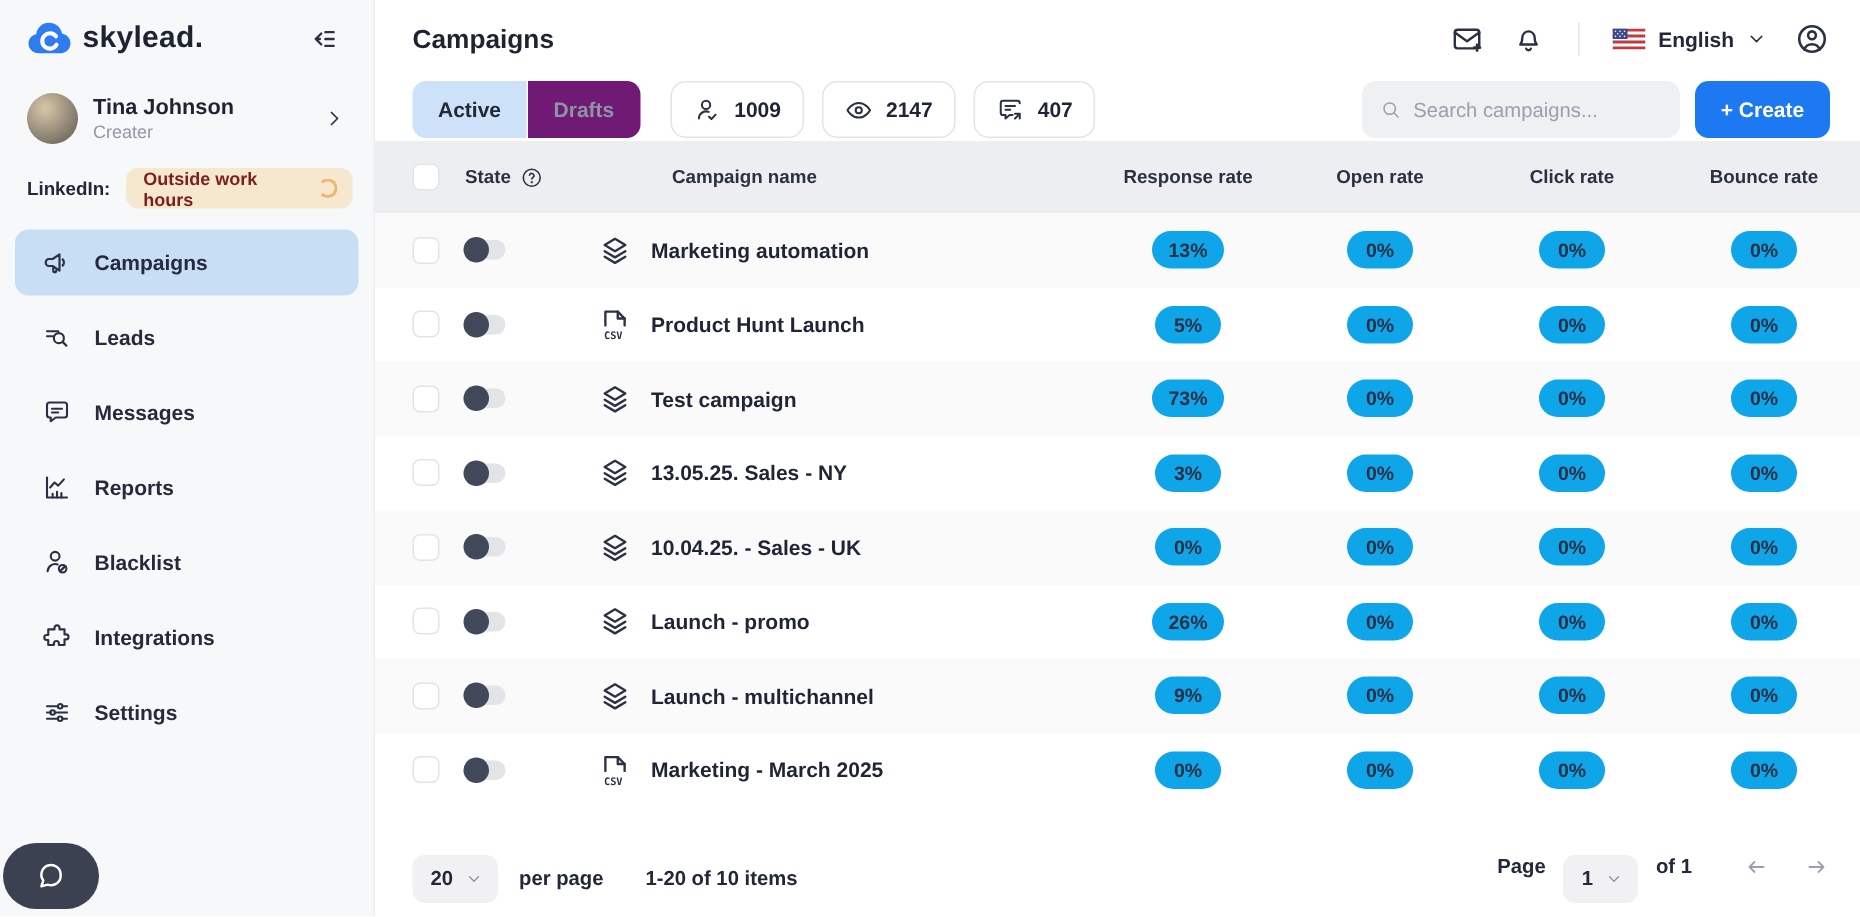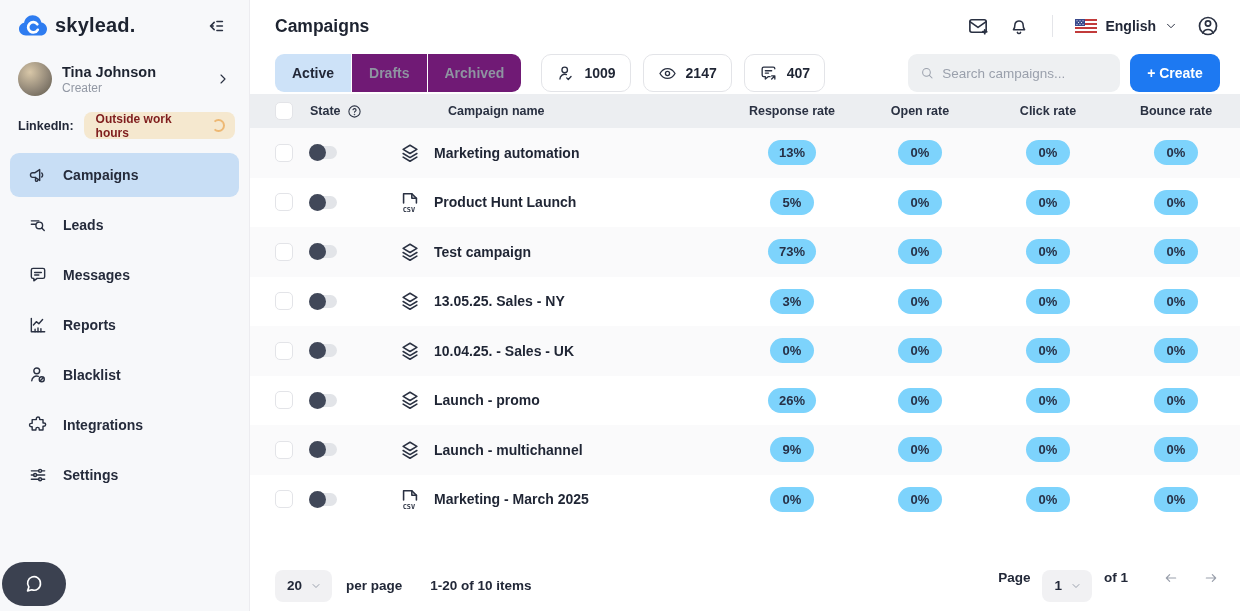--- a/index.html
+++ b/index.html
@@ -49,38 +49,38 @@
   .stats { display:flex; gap:12px; margin-left:6px; }
   .stat-pill { height:38px; background:#fff; border:1px solid #e3e4e8; border-radius:10px; display:flex; align-items:center; gap:9px; padding:0 14px; cursor:pointer; }
   .stat-val { font-size:14px; font-weight:700; color:#1f2534; }
   .toolbar-right { margin-left:auto; display:flex; gap:10px; align-items:center; }
   .search-box { width:212px; height:38px; background:#eef0f2; border-radius:9px; display:flex; align-items:center; gap:8px; padding:0 12px; }
   .search-box input { border:0; outline:0; background:transparent; font-size:13.5px; color:#222838; width:100%; font-family:"Liberation Sans",sans-serif; }
   .search-box input::placeholder { color:#9aa0ac; }
   .create-btn { height:38px; min-width:90px; background:#1d79f2; color:#fff; border:0; border-radius:9px; font-size:14px; font-weight:600; cursor:pointer; padding:0 16px; font-family:"Liberation Sans",sans-serif; }
 
   
-  .thead { height:34px; background:#eceef1; display:flex; align-items:center; padding-left:25px; }
+  .thead { height:48px; background:#eceef1; display:flex; align-items:center; padding-left:25px; }
   .th { font-size:12.5px; font-weight:700; color:#2a3142; }
   .col-check { width:35px; display:flex; align-items:center; }
   .col-state { width:78px; display:flex; align-items:center; gap:6px; }
   .col-name { flex:1; display:flex; align-items:center; }
   .col-rate { width:128px; display:flex; align-items:center; justify-content:center; }
   .checkbox { width:18px; height:18px; border:1px solid #e3e4e8; border-radius:5px; background:#fff; cursor:pointer; }
   .rows {}
   .row { height:49.5px; display:flex; align-items:center; padding-left:25px; cursor:pointer; }
   .row:nth-child(odd) { background:#fafafb; }
   .toggle { width:27px; height:13px; background:#e2e4e8; border-radius:7px; position:relative; cursor:pointer; }
   .toggle .knob { position:absolute; left:-1px; top:-2px; width:17px; height:17px; border-radius:50%; background:#414859; }
   .row-icon { width:24px; margin:0 12px 0 10px; display:flex; justify-content:center; color:#2a3142; }
   .row-icon .csv-icon, .row-icon .layers-icon { display:none; }
   .row-icon[data-icon="csv"] .csv-icon { display:block; }
   .row-icon[data-icon="layers"] .layers-icon { display:block; }
   .row-name { font-size:14px; font-weight:600; color:#1f2534; }
-  .rate-pill { min-width:44px; height:25px; background:#7dd3fc; border-radius:13px; display:flex; align-items:center; justify-content:center; font-size:13px; font-weight:600; color:#273046; padding:0 11px; }
+  .rate-pill { min-width:44px; height:25px; background:#0ea5e9; border-radius:13px; display:flex; align-items:center; justify-content:center; font-size:13px; font-weight:600; color:#273046; padding:0 11px; }
 
   
   .tfooter { position:absolute; bottom:0; left:0; right:0; height:51px; display:flex; align-items:center; padding:0 20px 0 25px; background:#fff; }
   .dropdown { height:32px; background:#f1f1f3; border-radius:8px; display:flex; align-items:center; gap:8px; padding:0 10px 0 12px; cursor:pointer; font-size:13.5px; font-weight:600; color:#222838; }
   .foot-label { font-size:13.5px; font-weight:600; color:#222838; }
   .foot-left { display:flex; align-items:center; gap:14px; }
   .items-count { margin-left:14px; }
   .foot-right { margin-left:auto; display:flex; align-items:flex-start; gap:12px; }
   .pg-arrows { display:flex; gap:22px; margin-left:22px; color:#9aa0ac; }
   .pg-arrow { cursor:pointer; display:flex; }
@@ -245,21 +245,20 @@
               <path d="M6.8 19a5.6 5.6 0 0 1 10.4 0"></path>
             </svg>
         </span>
       </div>
     </div>
 
     <div class="toolbar">
       <div class="tabs">
         <span class="tab active">Active</span>
         <span class="tab">Drafts</span>
-        <span class="tab">Archived</span>
       </div>
       <div class="stats">
         <span class="stat-pill">
           <svg class="ic" width="19" height="19" viewBox="0 0 24 24">
               <circle cx="11" cy="7.5" r="3.5"></circle>
               <path d="M5 19a6 6 0 0 1 8.2-5.6"></path>
               <path d="M13.5 17.5l2 2 3.5-3.8"></path>
             </svg>
           <span class="stat-val">1009</span>
         </span>

